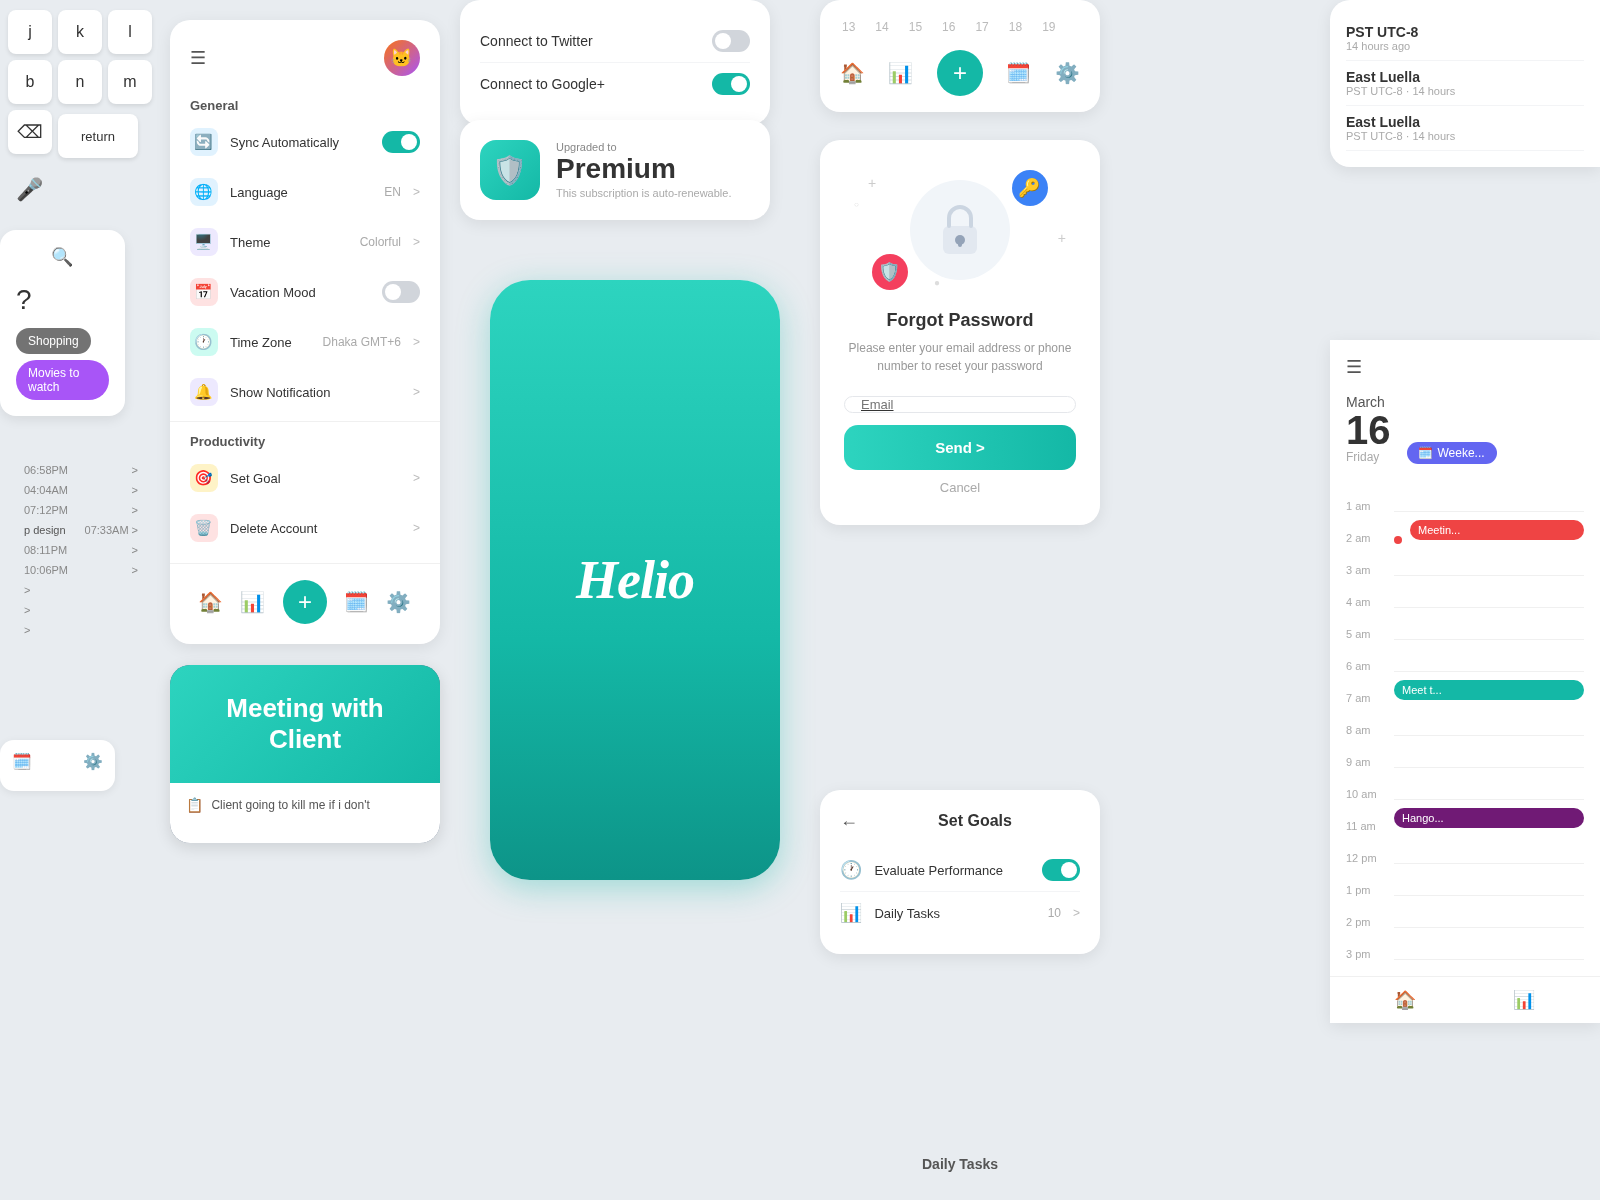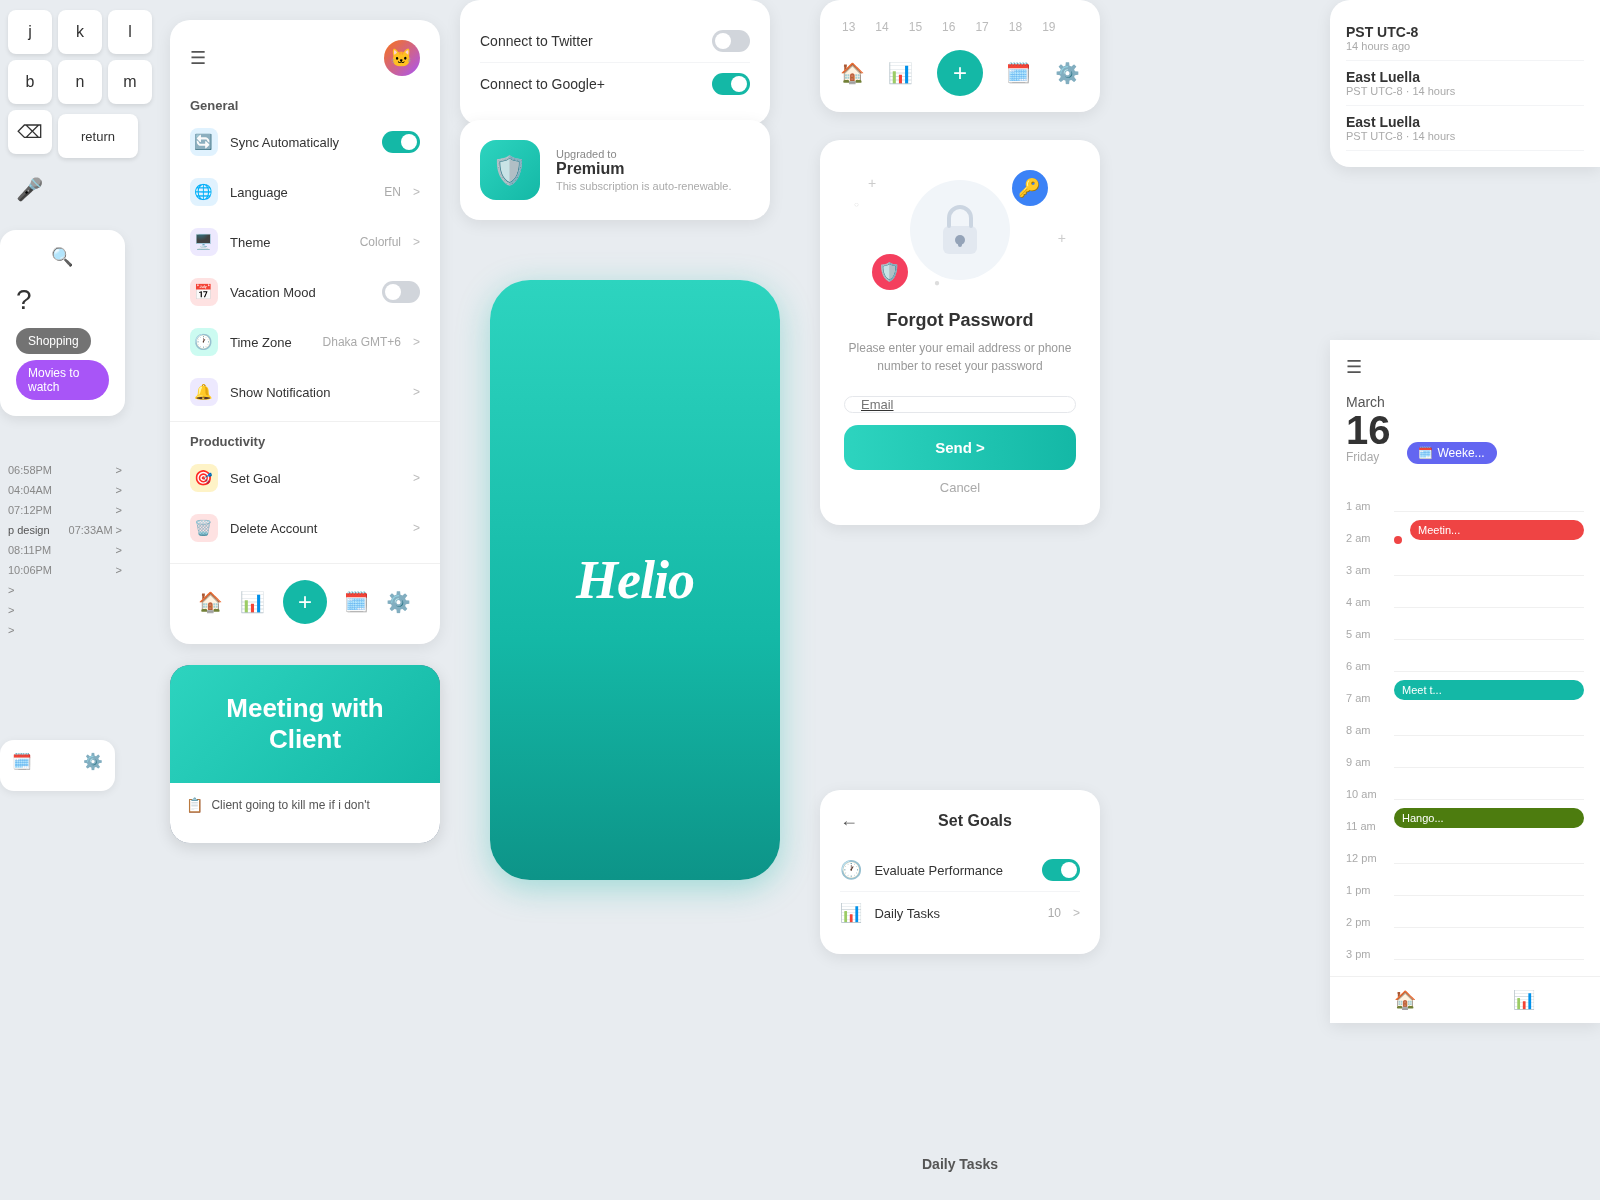--- a/index.html
+++ b/index.html
@@ -228,21 +228,21 @@
       box-shadow: 0 4px 16px rgba(0,0,0,0.08);
     }
     .premium-icon-wrap {
       width: 60px; height: 60px;
       background: linear-gradient(135deg, #2dd4bf, #14b8a6);
       border-radius: 16px;
       display: flex; align-items: center; justify-content: center;
       font-size: 28px;
     }
     .premium-label { font-size: 11px; color: #888; }
-    .premium-title { font-size: 16px; font-weight: 700; color: #333; }
+    .premium-title { font-size: 28px; font-weight: 700; color: #333; }
     .premium-sub { font-size: 11px; color: #aaa; margin-top: 2px; }
 
     
     .helio-panel {
       position: absolute;
       left: 490px; top: 280px;
       width: 290px;
       height: 600px;
       background: linear-gradient(180deg, #2dd4bf 0%, #14b8a6 60%, #0d9488 100%);
       border-radius: 40px;
@@ -453,21 +453,21 @@
     .tl-time { width: 40px; font-size: 11px; color: #aaa; padding-top: 2px; flex-shrink: 0; }
     .tl-event {
       flex: 1;
       border-radius: 10px;
       padding: 4px 8px;
       font-size: 11px; font-weight: 500;
       color: #fff;
       margin-bottom: 4px;
     }
     .tl-event.red { background: #ef4444; }
-    .tl-event.blue { background: #4d7c0f; }
+    .tl-event.blue { background: #701a75; }
     .tl-event.teal { background: #14b8a6; }
     .tl-dot {
       width: 8px; height: 8px;
       background: #ef4444;
       border-radius: 50%;
       margin-top: 6px;
       flex-shrink: 0;
     }
     .agenda-bottom-bar {
       display: flex; justify-content: space-around; align-items: center;
@@ -496,21 +496,21 @@
     <div class="search-icon-wrap">
       <span style="font-size:18px;color:#bbb;">🔍</span>
     </div>
     <div class="question-mark">?</div>
     <div class="tag-chips">
       <div class="chip coral">Shopping</div>
       <div class="chip purple">Movies to watch</div>
     </div>
   </div>
 
-  <div style="position:absolute;left:0;top:460px;width:130px;padding:0 8px;">
+  <div style="position:absolute;left:16px;top:460px;width:130px;padding:0 8px;">
     <div class="recent-item">
       <span>06:58PM</span>
       <span>&gt;</span>
     </div>
     <div class="recent-item">
       <span>04:04AM</span>
       <span>&gt;</span>
     </div>
     <div class="recent-item">
       <span>07:12PM</span>

